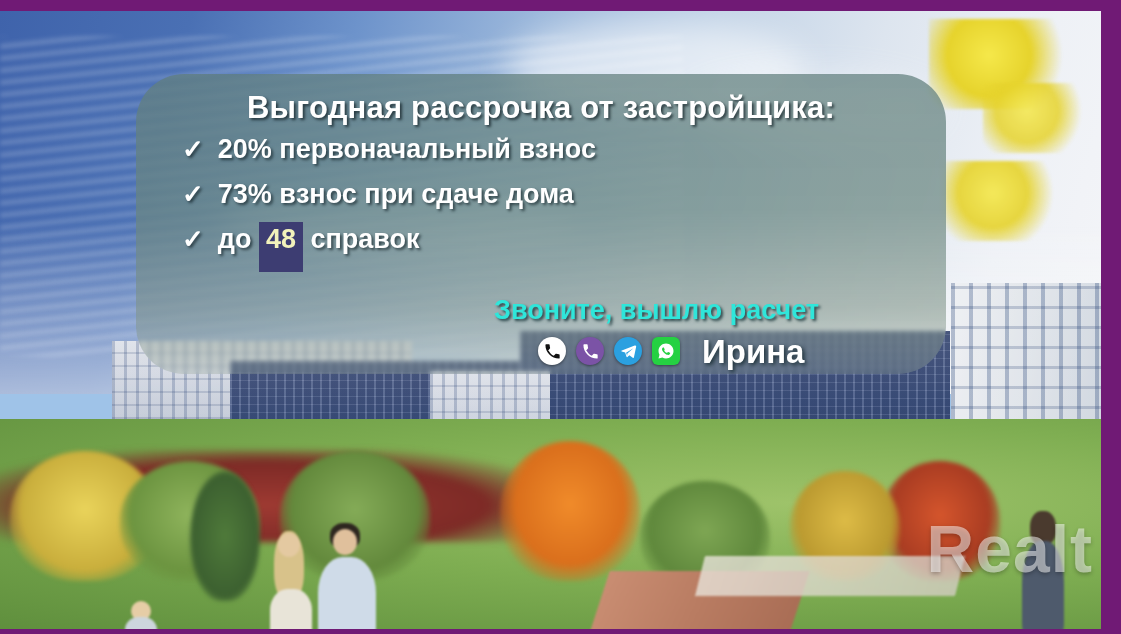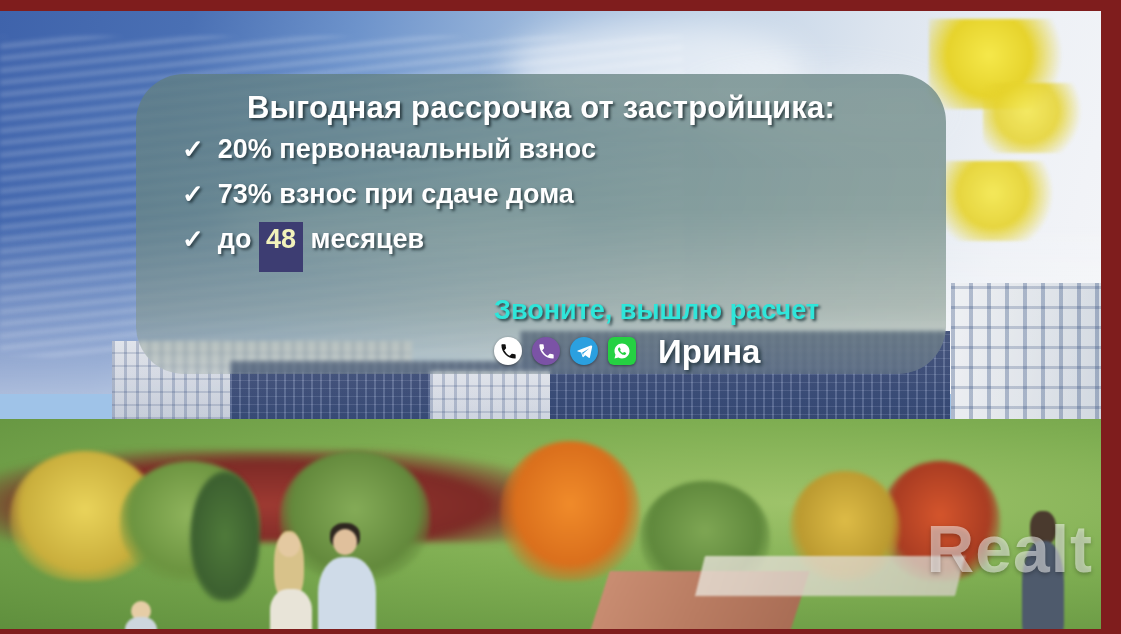--- a/index.html
+++ b/index.html
@@ -12,21 +12,21 @@
     height: 634px;
     overflow: hidden;
     font-family: "Liberation Sans", sans-serif;
   }
 
   
   #ad-frame {
     position: relative;
     width: 1121px;
     height: 634px;
-    background: #7f1d1d;
+    background: #701a75;
     overflow: hidden;
   }
 
   
   #scene {
     position: absolute;
     left: 0;
     top: 11px;
     width: 1101px;
     height: 618px;
@@ -253,20 +253,21 @@
     font-size: 27px;
     line-height: 1.1;
     text-shadow: 2px 2px 3px rgba(10,40,45,.8);
     white-space: nowrap;
   }
   #contact-row {
     display: flex;
     align-items: center;
     gap: 10px;
     margin-top: 9px;
+    margin-left: 44px;
   }
   .cicon {
     width: 28px; height: 28px;
     display: inline-flex;
     align-items: center;
     justify-content: center;
     box-shadow: 0 1px 3px rgba(0,0,0,.45);
   }
   .cicon.circle { border-radius: 50%; }
   .cicon.rsq { border-radius: 6px; }
@@ -362,21 +363,21 @@
         <li>
           <span class="tick">✓</span>
           <span><span>20% первоначальный взнос</span></span>
         </li>
         <li>
           <span class="tick">✓</span>
           <span><span>73% взнос при сдаче дома</span></span>
         </li>
         <li>
           <span class="tick">✓</span>
-          <span><span>до </span><span class="hl">48</span><span> месяцев</span></span>
+          <span><span>до </span><span class="hl">48</span><span> справок</span></span>
         </li>
       </ul>
   </div>
 
   <div id="cta-block">
     <div id="cta-text">Звоните, вышлю расчет</div>
     <div id="contact-row">
 
       <span class="cicon circle" style="background:#ffffff;" title="Телефон">
         <svg width="17" height="17" viewBox="0 0 24 24" aria-hidden="true">

